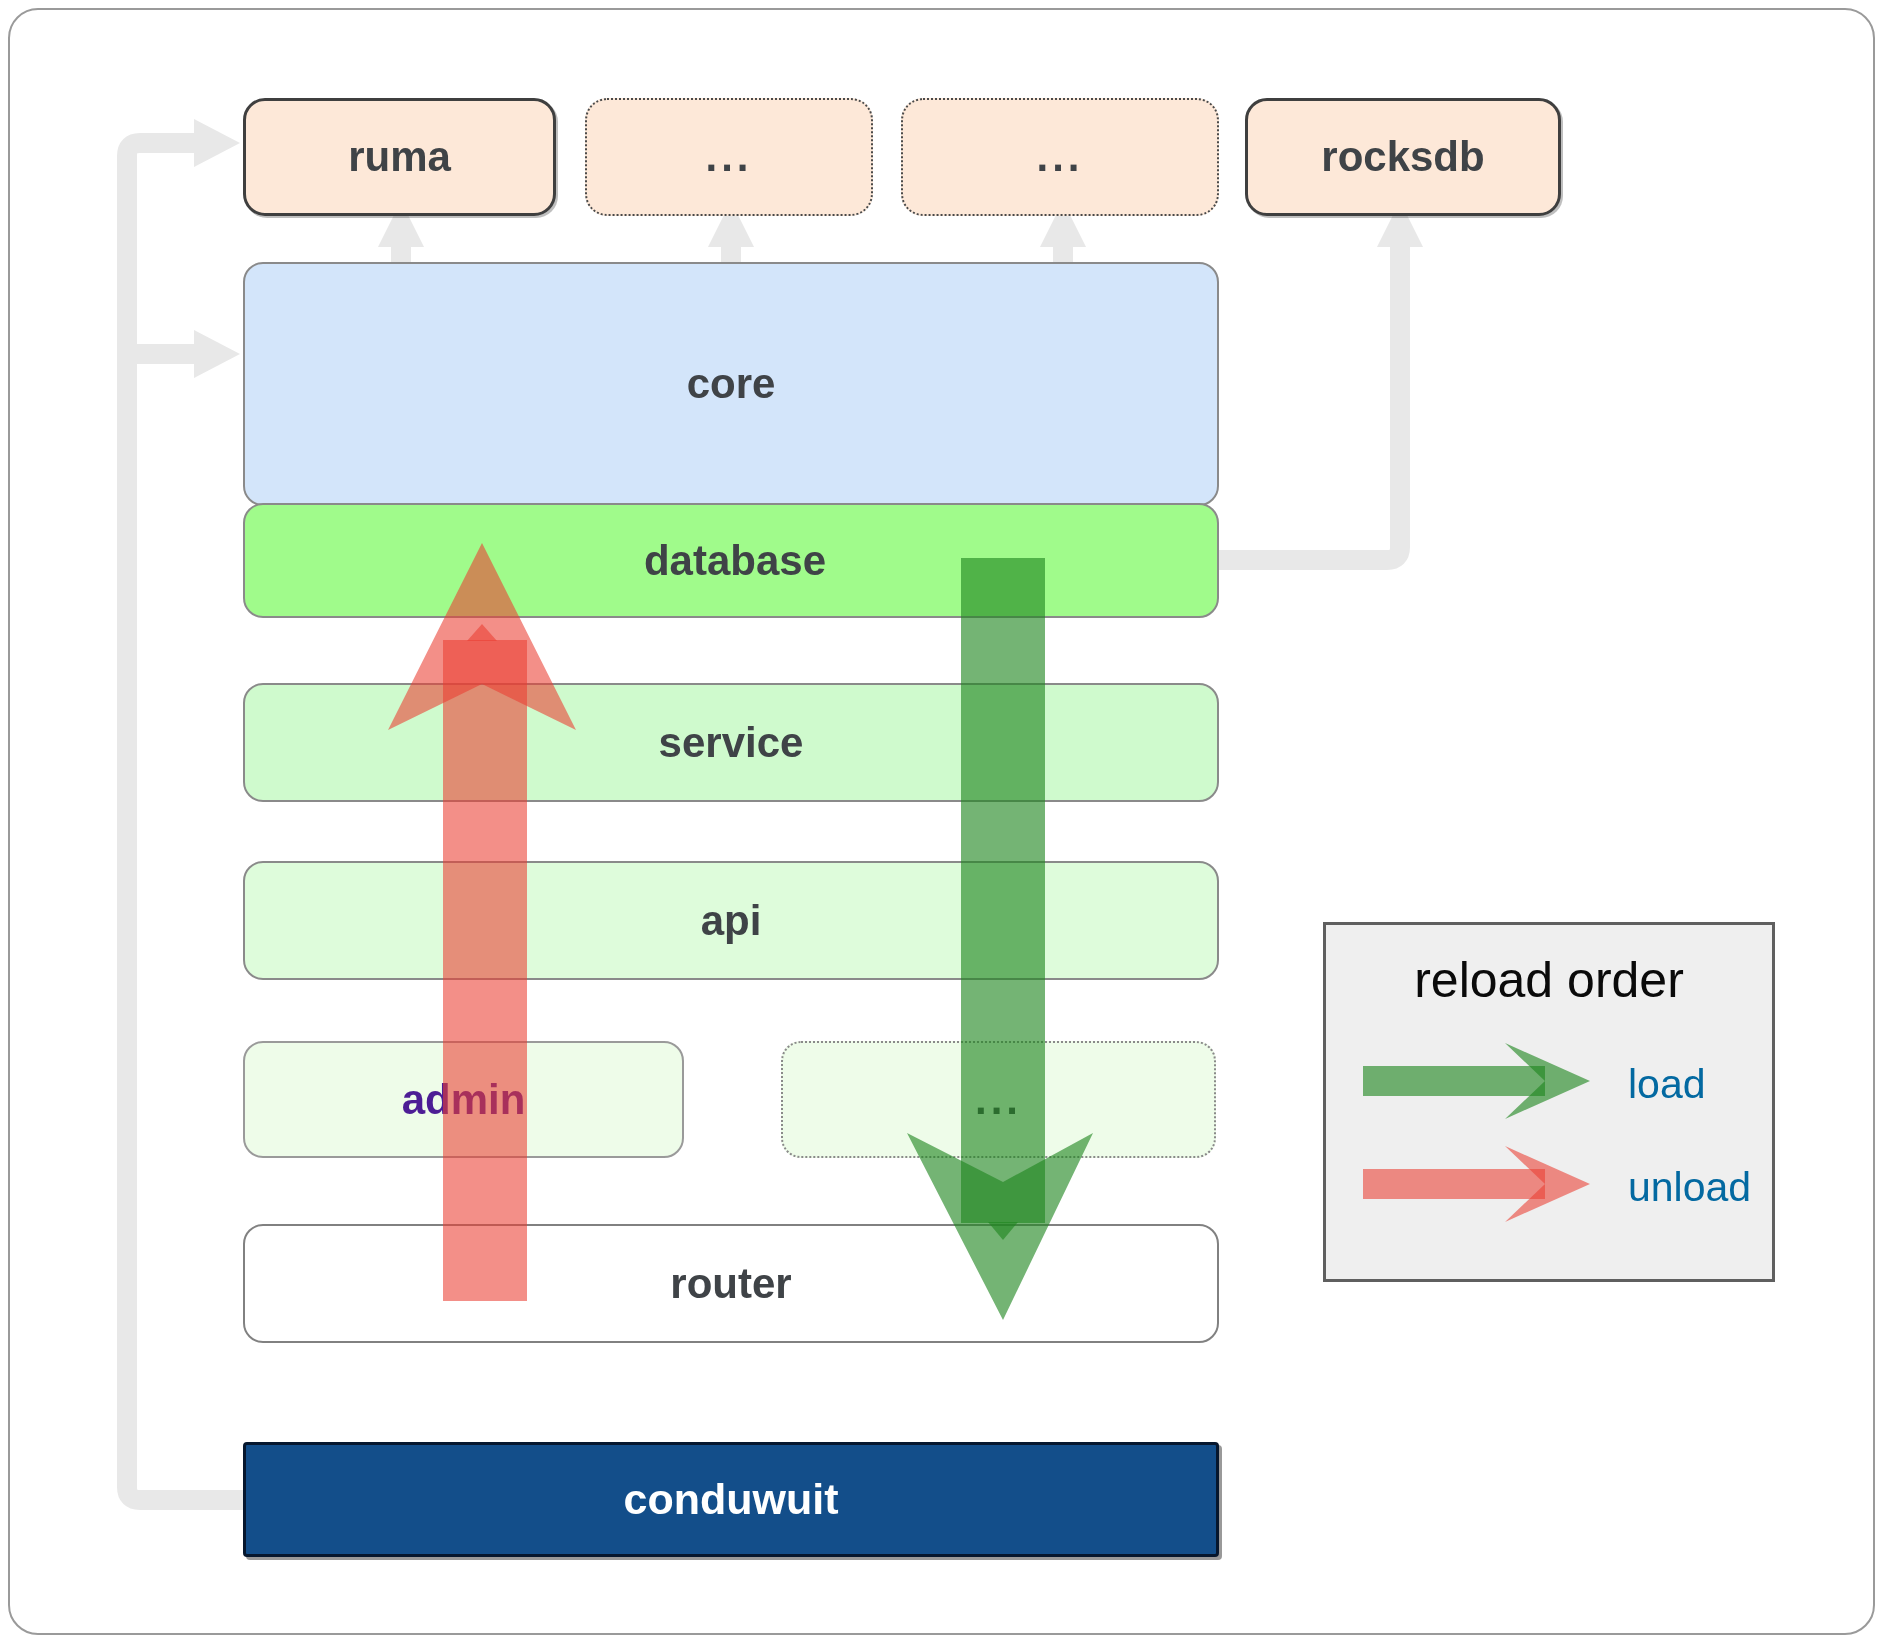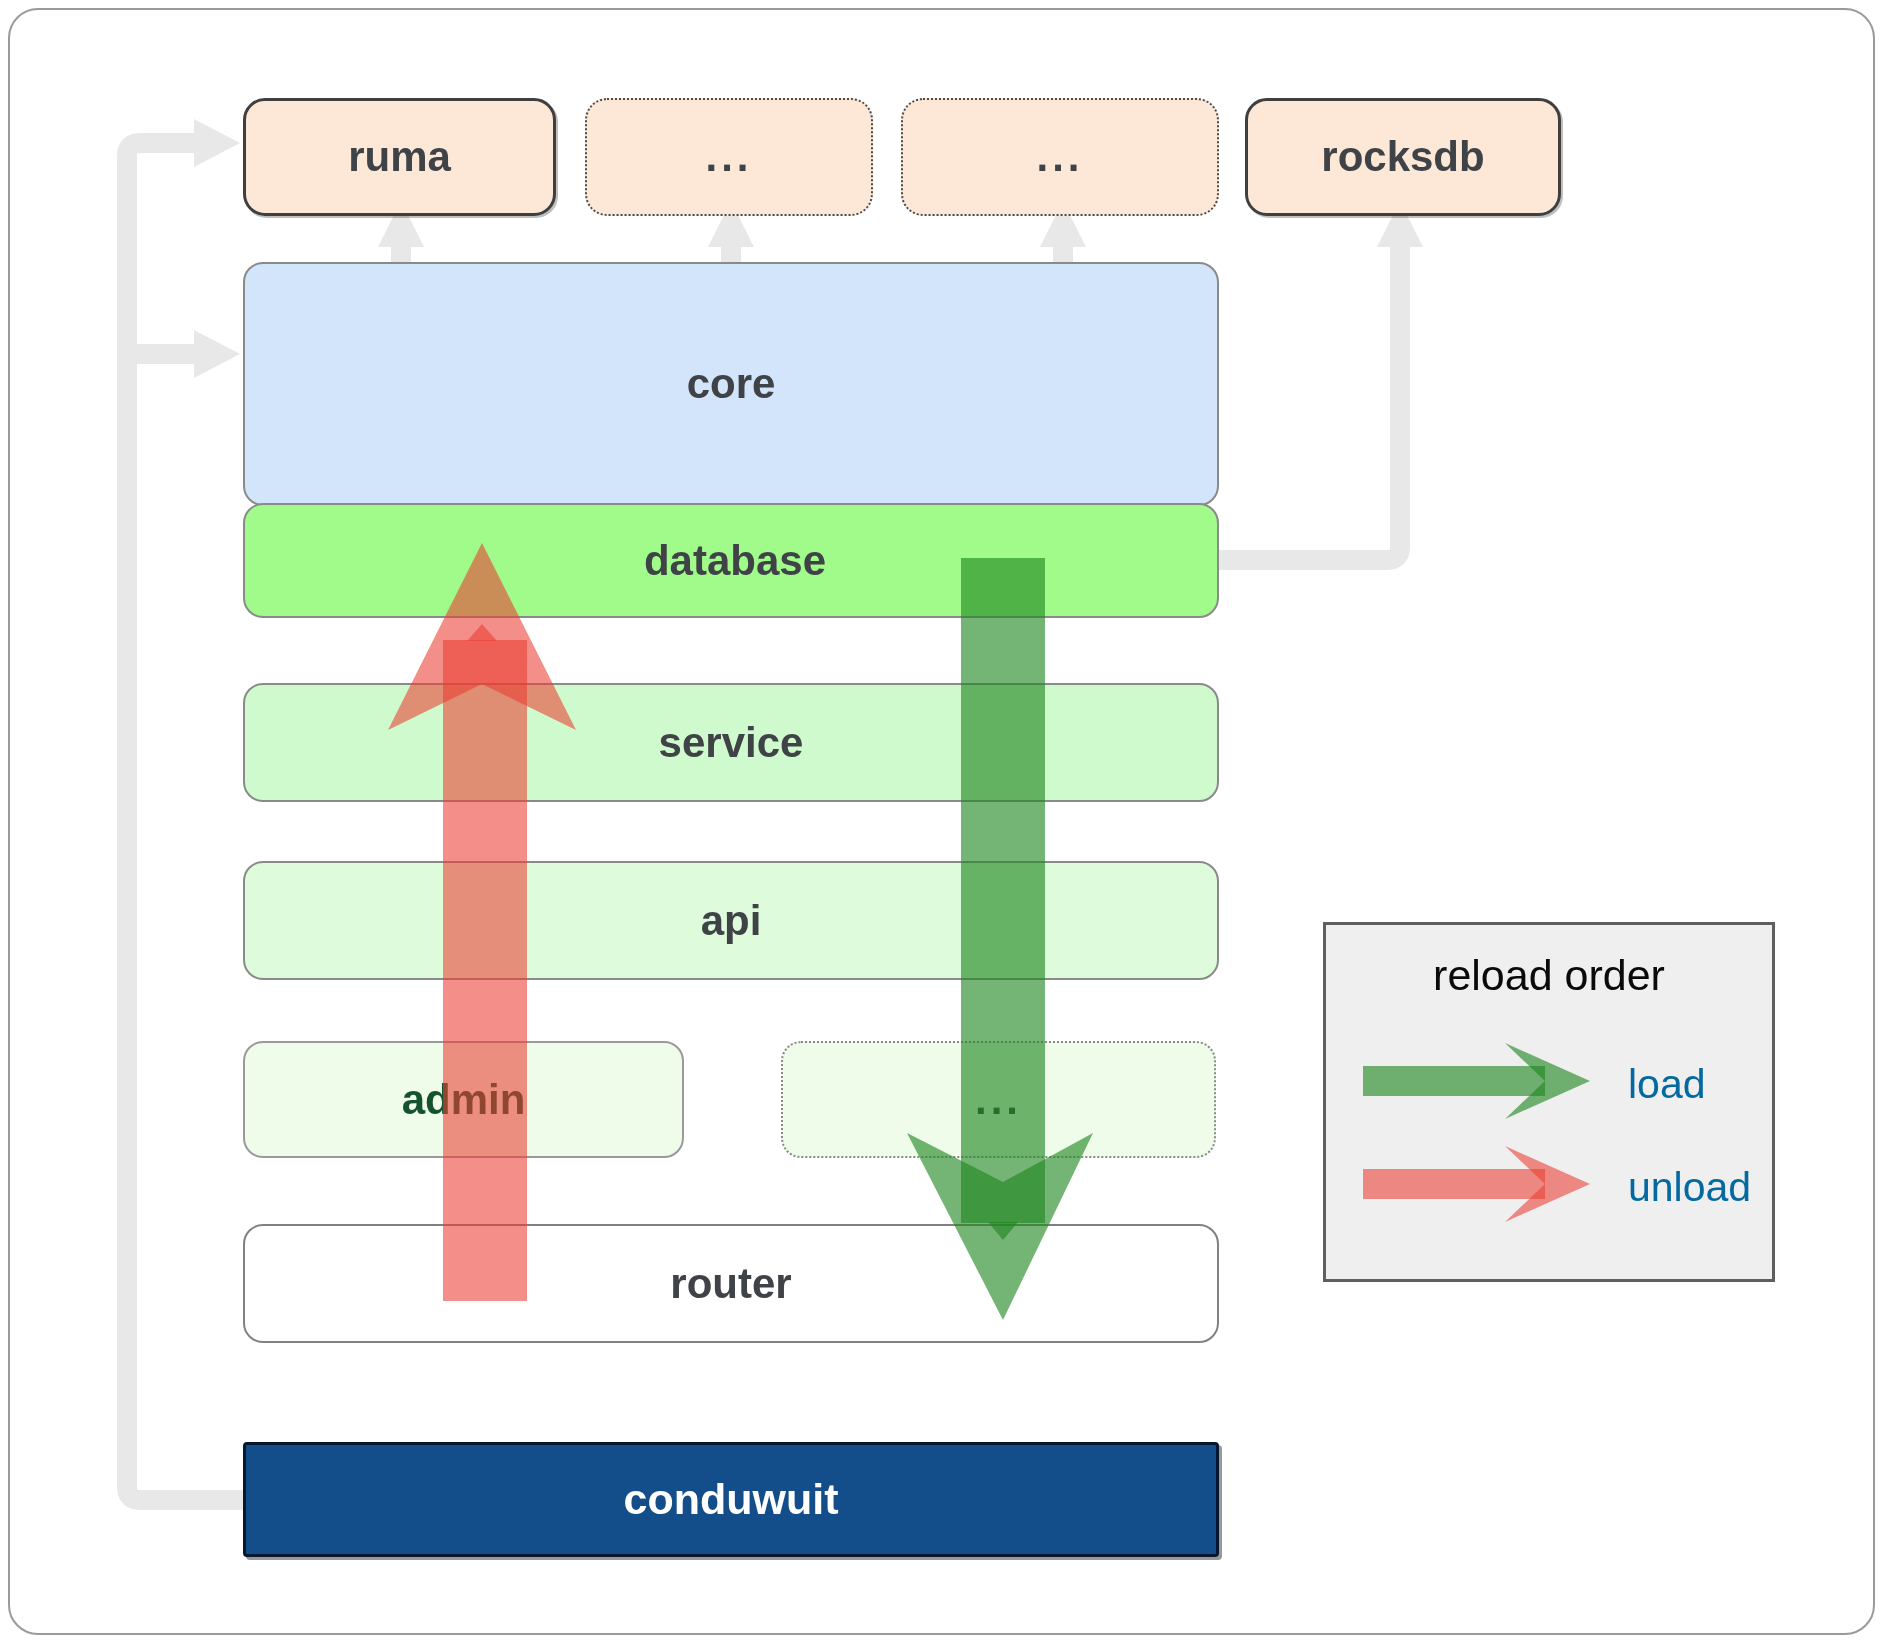--- a/index.html
+++ b/index.html
@@ -30,36 +30,36 @@
   .dots{font-weight:700;letter-spacing:4px;}
 
   #b-ruma   {left:243px;top:82px;width:313px;height:118px;}
   #b-etc1   {left:585px;top:82px;width:288px;height:118px;}
   #b-etc2   {left:901px;top:82px;width:318px;height:118px;}
   #b-rocksdb{left:1245px;top:82px;width:316px;height:118px;}
   #b-core    {left:243px;top:262px;width:976px;height:244px;background:#d3e5fa;}
   #b-database{left:243px;top:503px;width:976px;height:115px;background:#a0fb8b;padding-left:8px;}
   #b-service {left:243px;top:683px;width:976px;height:119px;background:#cffacd;}
   #b-api     {left:243px;top:861px;width:976px;height:119px;background:#defcdb;align-items:center;}
-  #b-admin   {left:243px;top:1041px;width:441px;height:117px;background:#eefce9;border:2px solid #9a9a9a;color:#14532d;}
+  #b-admin   {left:243px;top:1041px;width:441px;height:117px;background:#eefce9;border:2px solid #9a9a9a;color:#4c1d95;}
   #b-etc3    {left:781px;top:1041px;width:435px;height:117px;background:#eefce9;border:2px dotted #8a8a8a;}
   #b-router  {left:243px;top:1224px;width:976px;height:119px;background:#ffffff;border:2px solid #818181;}
   #b-conduwuit{
     left:243px;top:1442px;width:976px;height:115px;
     background:#134e8a;border:3px solid #06172e;border-radius:4px;
     color:#ffffff;font-size:43px;box-shadow:3px 3px 0 rgba(0,0,0,.4);
   }
 
   #legend{
     position:absolute;left:1323px;top:922px;width:452px;height:360px;
     box-sizing:border-box;background:#efefef;border:3px solid #5f5f5f;z-index:2;
   }
   #legend-title{
     position:absolute;left:0;right:0;top:26px;text-align:center;
-    font-size:43px;font-weight:400;color:#0a0a0a;
+    font-size:50px;font-weight:400;color:#0a0a0a;
   }
   .legend-label{
     position:absolute;left:302px;height:50px;line-height:50px;
     font-size:41px;font-weight:400;color:#0369a1;
   }
   #lbl-load{top:134px;}
   #lbl-unload{top:237px;}
 </style>
 </head>
 <body>

